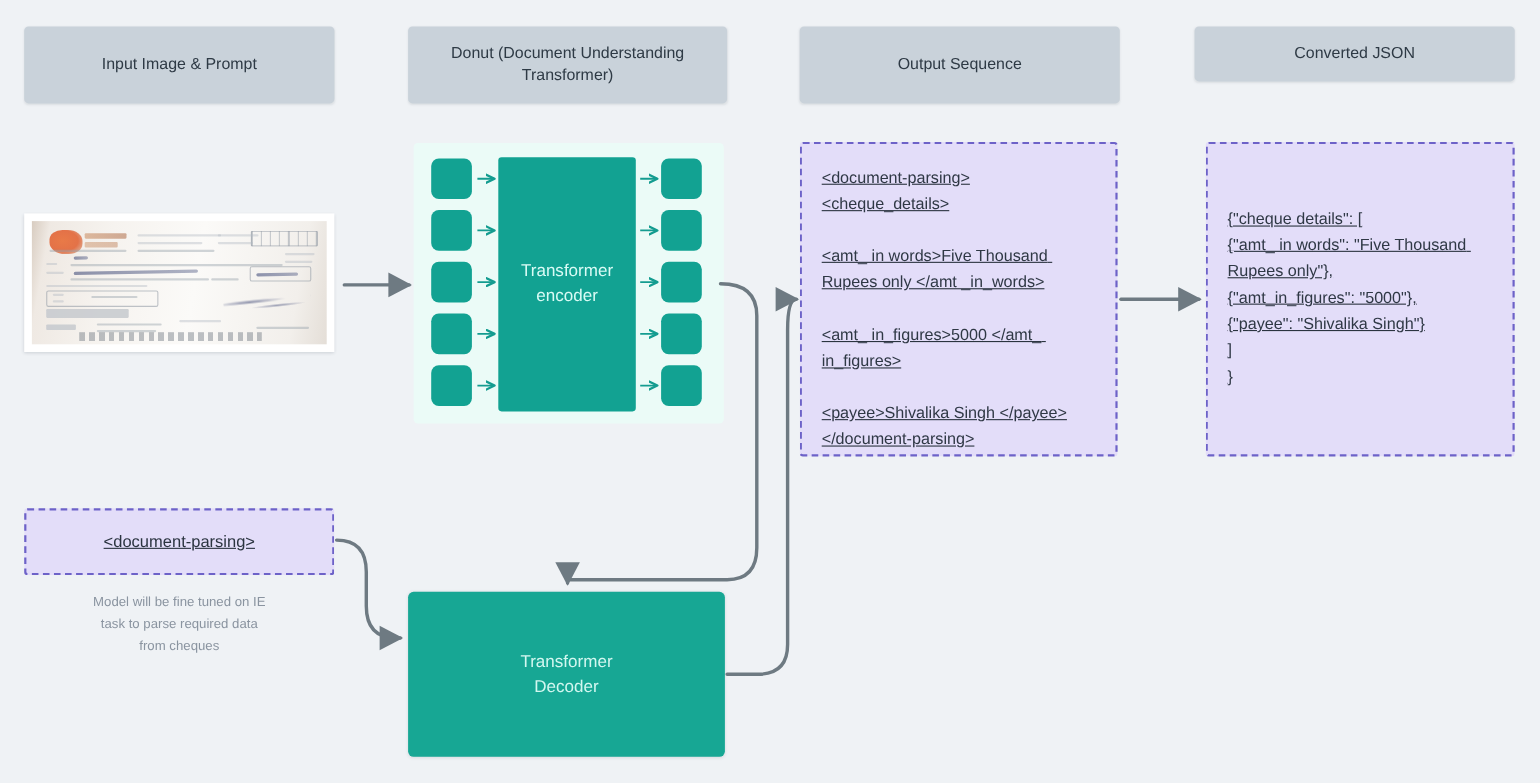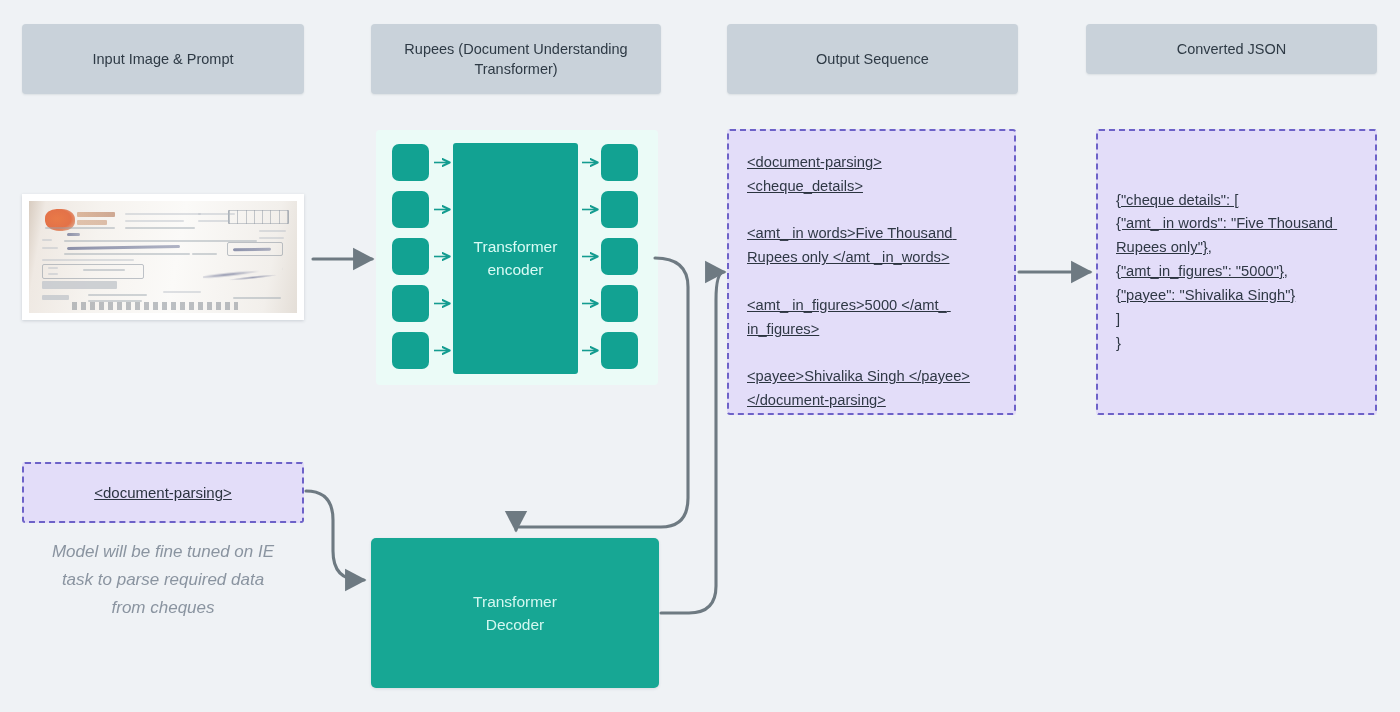--- a/index.html
+++ b/index.html
@@ -139,36 +139,36 @@
     left: 22px; top: 462px; width: 282px; height: 61px;
     display: flex; align-items: center; justify-content: center;
   }
   .seq-text, .json-text {
     font-size: 14.7px; line-height: 1.62; color: #2f3845;
     white-space: pre-wrap; margin: 0;
   }
   #prompt-label { font-size: 15px; color: #2b3440; }
   #prompt-caption {
     position: absolute; left: 22px; top: 538px; width: 282px;
-    text-align: center; font-size: 17px; line-height: 1.65;
-    color: #8a94a0; white-space: pre-line; font-style: italic;
+    text-align: center; font-size: 12px; line-height: 1.65;
+    color: #8a94a0; white-space: pre-line;
   }
 
   svg.wires { position: absolute; inset: 0; width: 1400px; height: 712px; pointer-events: none; }
 </style>
 </head>
 <body>
 
 <div class="stage">
 
   <div class="col-header" id="hdr-input">
       <span>Input Image &amp; Prompt</span>
     </div>
   <div class="col-header" id="hdr-donut">
-      <span>Rupees (Document Understanding Transformer)</span>
+      <span>Donut (Document Understanding Transformer)</span>
     </div>
   <div class="col-header" id="hdr-output">
       <span>Output Sequence</span>
     </div>
   <div class="col-header" id="hdr-json">
       <span>Converted JSON</span>
     </div>
 
   <div id="cheque-frame">
     <div id="cheque-photo">

